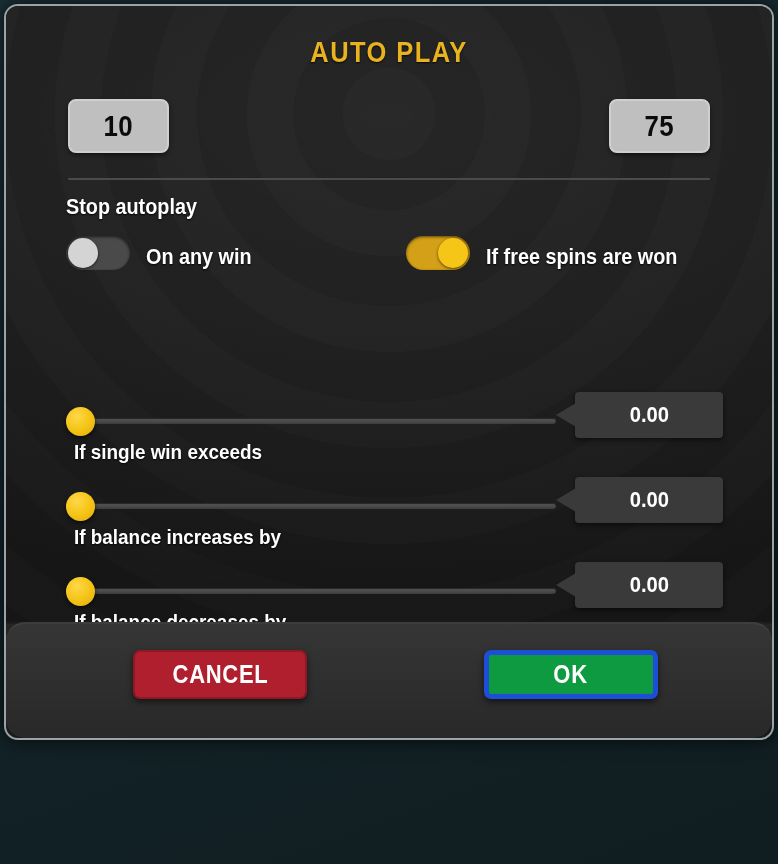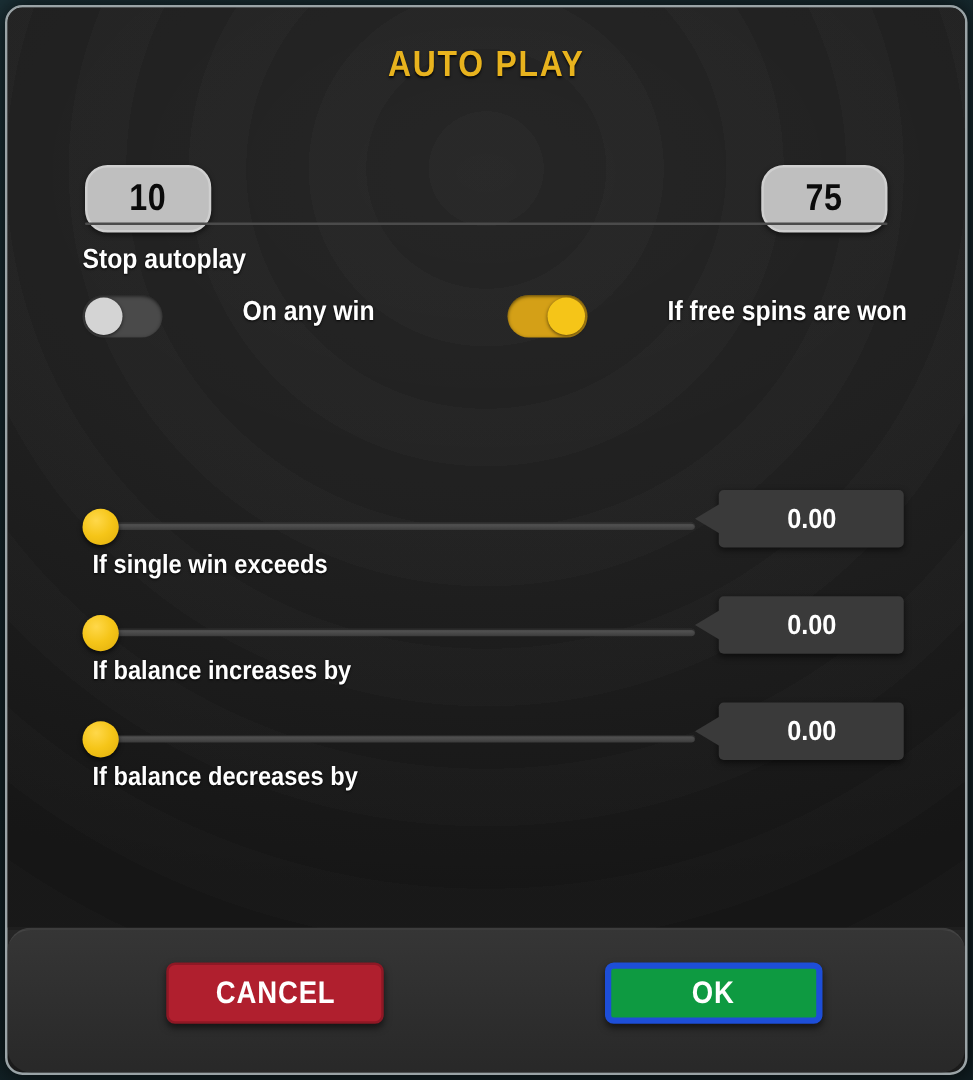--- a/index.html
+++ b/index.html
@@ -22,21 +22,21 @@
     inset: 0;
     background:
       linear-gradient(160deg, #1b3036 0%, #14252a 40%, #101d21 100%);
   }
 
   .dialog {
     position: absolute;
     left: 4px;
     top: 4px;
     width: 770px;
-    height: 856px;
+    height: 736px;
     border: 2px solid #9aa3a6;
     border-radius: 14px;
     box-sizing: border-box;
     overflow: hidden;
     background: #1e1e1e;
     box-shadow: 0 0 18px rgba(0,0,0,.75);
     display: flex;
     flex-direction: column;
   }
 
@@ -98,34 +98,33 @@
     position: absolute;
     left: 62px;
     right: 62px;
     top: 93px;
     display: flex;
     justify-content: space-between;
   }
   .preset {
     width: 101px;
     height: 54px;
-    border-radius: 18px;
+    border-radius: 8px;
     background: #bfbfbf;
     border: 2px solid #cfcfcf;
     box-sizing: border-box;
     color: #0b0b0b;
     font-size: 30px;
     font-weight: 700;
     display: flex;
     align-items: center;
     justify-content: center;
     cursor: pointer;
     box-shadow: 0 2px 4px rgba(0,0,0,.5);
     letter-spacing: .5px;
-    margin-top: 33px;
   }
   .preset > span { transform: scaleX(.86); display: block; }
   .preset.selected {
     background: #d9a91a;
     border-color: #c09412;
   }
 
   
   .divider {
     position: absolute;
@@ -148,22 +147,21 @@
     transform: scaleX(.9);
     transform-origin: left center;
     text-shadow: 0 1px 2px rgba(0,0,0,.9);
   }
 
   
   .toggle-row {
     position: absolute;
     top: 230px;
     display: flex;
-    align-items: flex-start;
-    gap: 48px;
+    align-items: flex-end;
   }
   .toggle-row.left  { left: 60px; }
   .toggle-row.right { left: 400px; }
 
   .switch {
     position: relative;
     width: 64px;
     height: 34px;
     border-radius: 17px;
     background: #4a4a4a;

